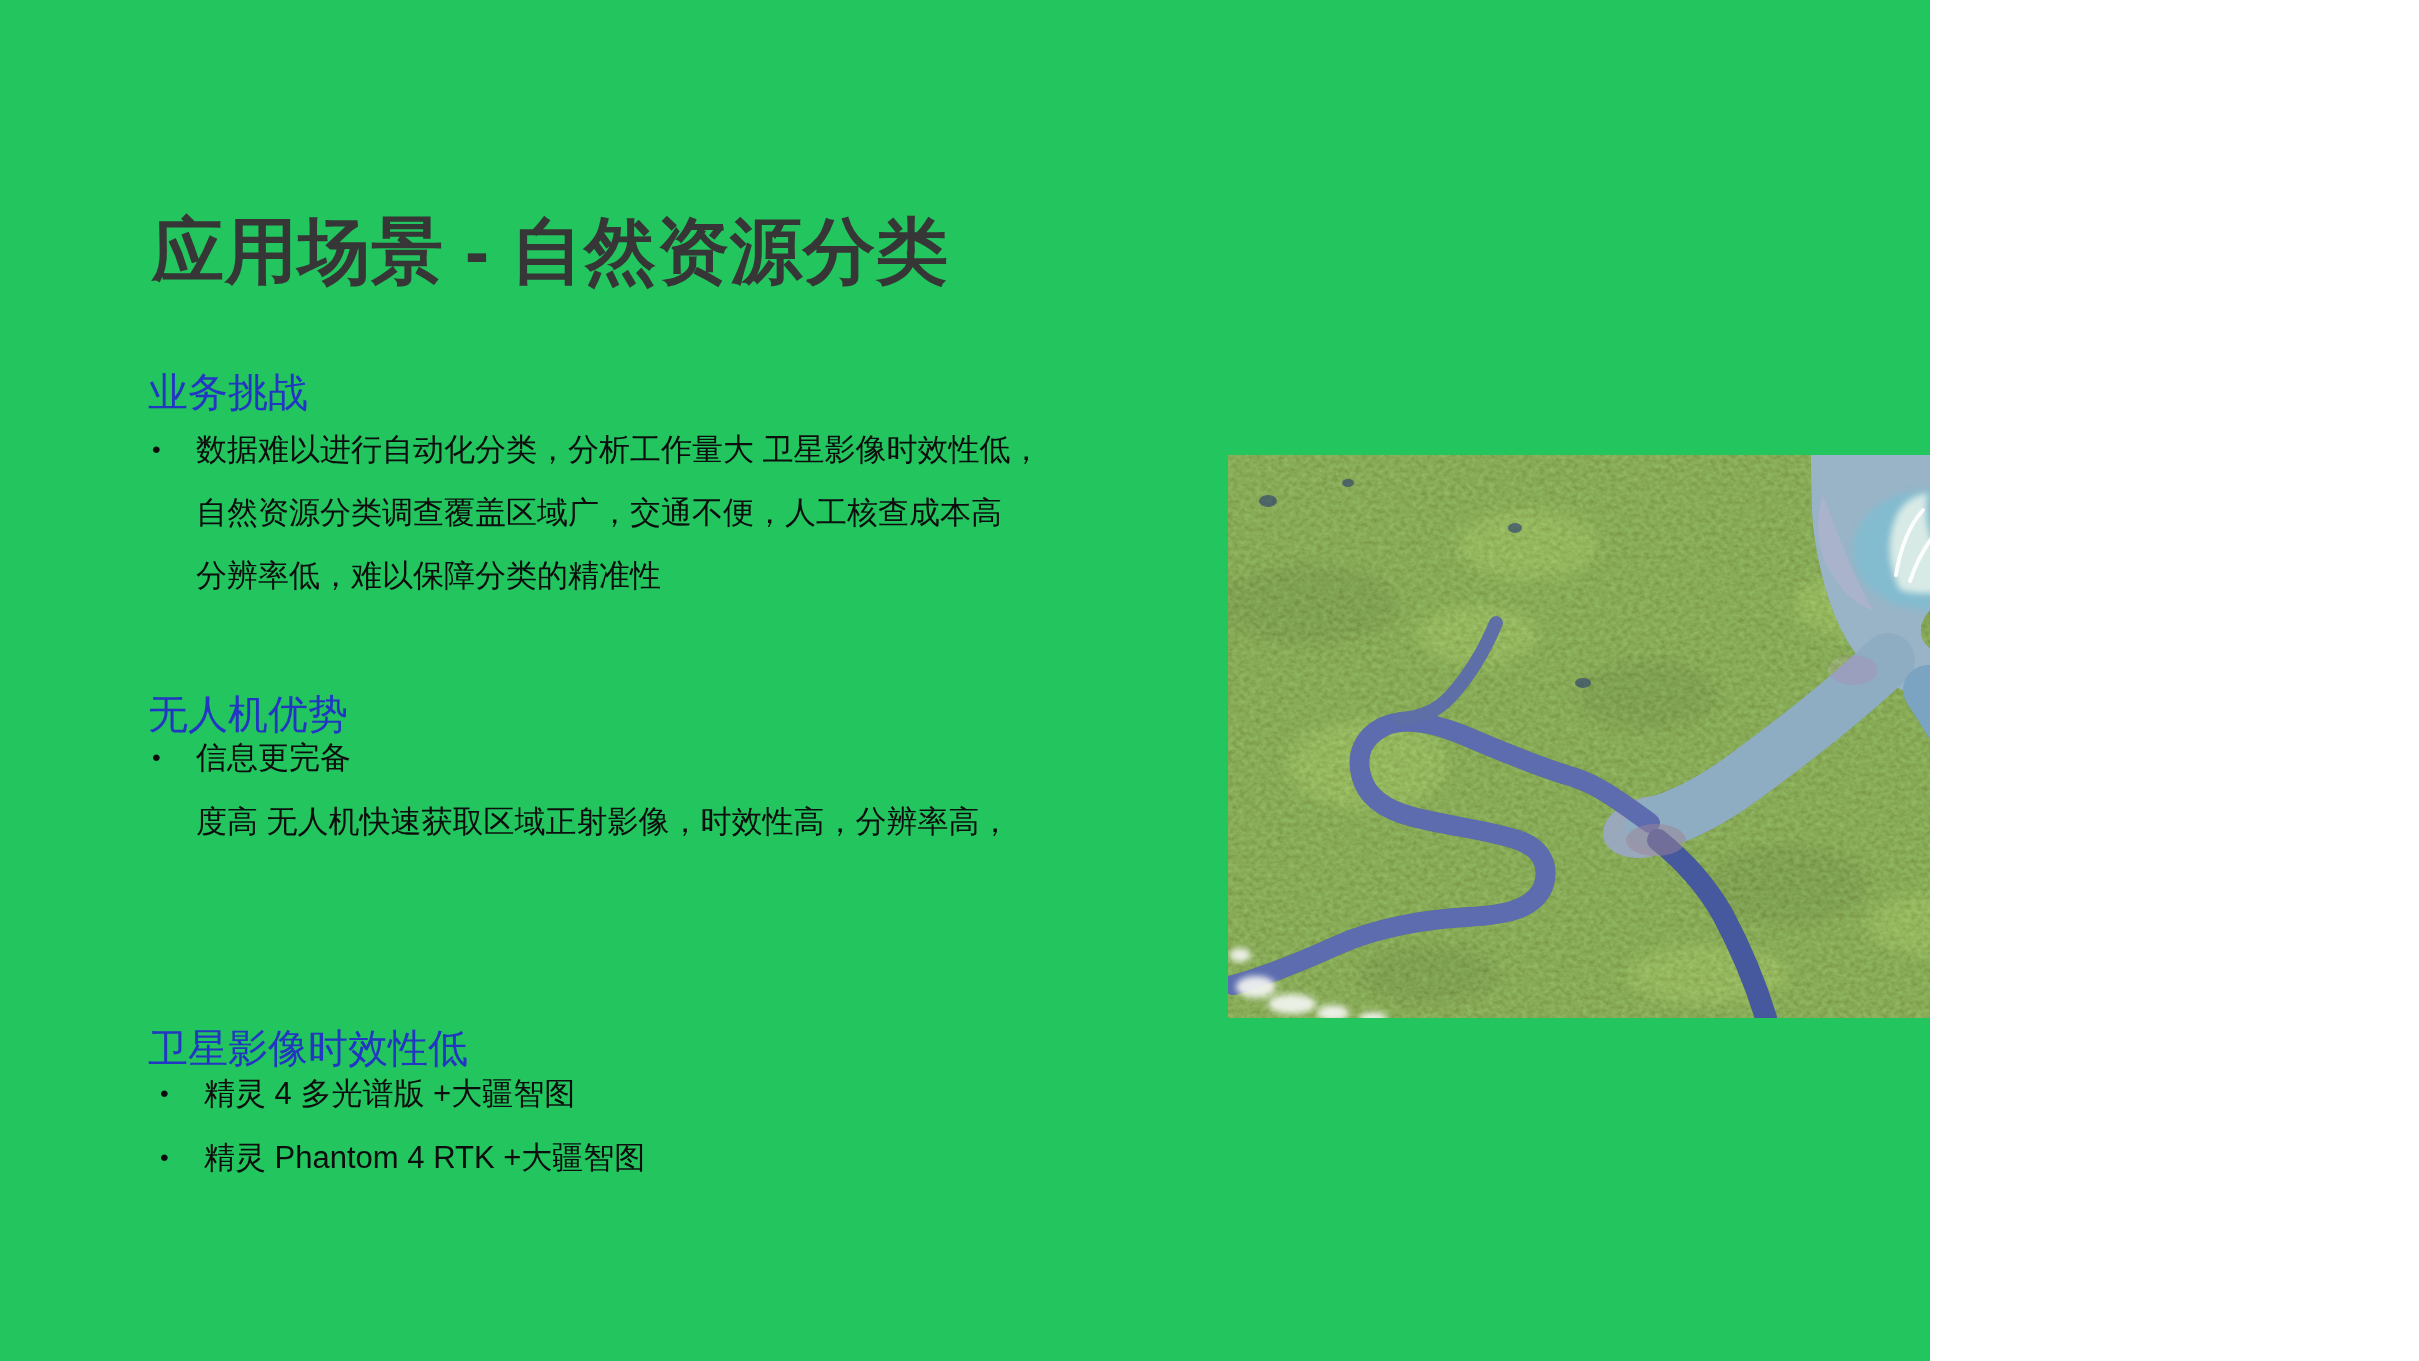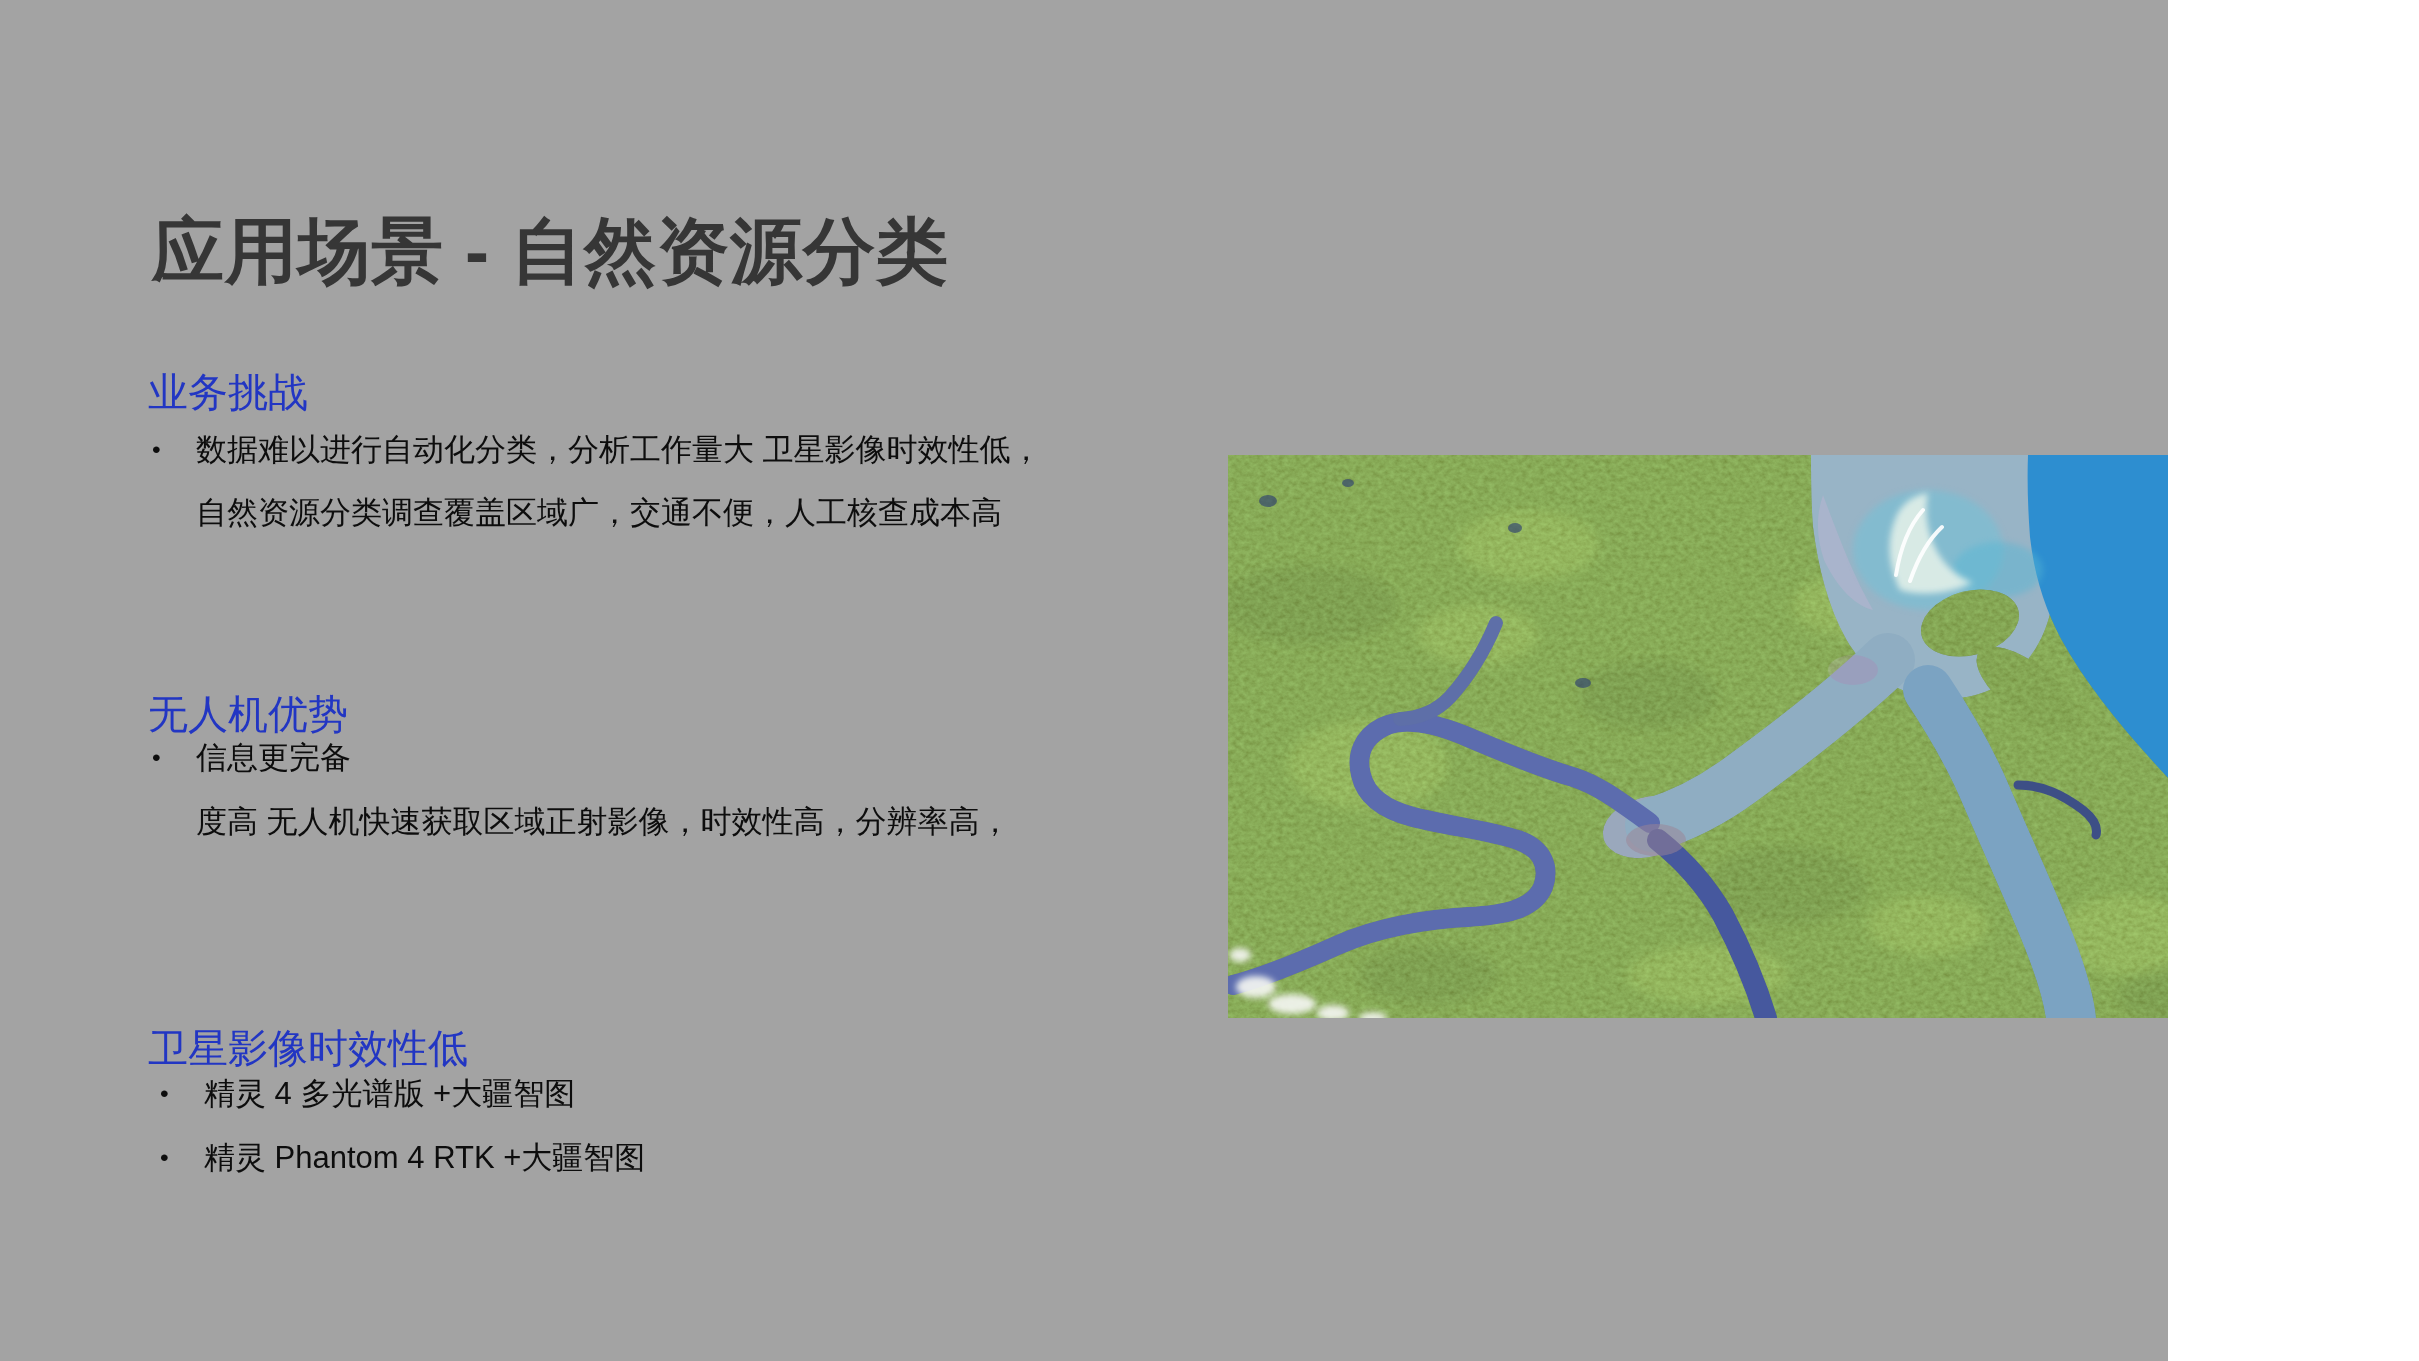--- a/index.html
+++ b/index.html
@@ -1,17 +1,17 @@
 <!DOCTYPE html>
 <html><head>
 <meta charset="utf-8">
 <style>
   html,body{margin:0;padding:0;background:#ffffff;}
   body{width:2419px;height:1361px;font-family:"Liberation Sans",sans-serif;}
-  .slide{position:relative;width:2168px;height:1361px;background:#a3a3a3;overflow:hidden;}
+  .slide{position:relative;width:1930px;height:1361px;background:#22c55e;overflow:hidden;}
 
   .title{position:absolute;left:152px;top:156px;font-size:72px;font-weight:700;
          color:#363636;letter-spacing:1px;white-space:nowrap;}
 
   .sec-heading{position:absolute;left:148px;font-size:40px;font-weight:400;
                color:#2236c3;white-space:nowrap;}
   #sec1-h{top:332px;}
   #sec2-h{top:654px;}
   #sec3-h{top:988px;}
 
@@ -32,20 +32,21 @@
 
 <div class="slide">
 
   <h1 class="title">应用场景 - 自然资源分类</h1>
 
   <h2 class="sec-heading" id="sec1-h">业务挑战</h2>
   <div class="bullets" id="sec1-b">
     <div class="bullet">
       <div class="line">数据难以进行自动化分类，分析工作量大 卫星影像时效性低，</div>
       <div class="line">自然资源分类调查覆盖区域广，交通不便，人工核查成本高</div>
+      <div class="line">分辨率低，难以保障分类的精准性</div>
     </div>
   </div>
 
   <h2 class="sec-heading" id="sec2-h">无人机优势</h2>
   <div class="bullets" id="sec2-b">
     <div class="bullet">
       <div class="line">信息更完备</div>
       <div class="line">度高 无人机快速获取区域正射影像，时效性高，分辨率高，</div>
     </div>
   </div>

